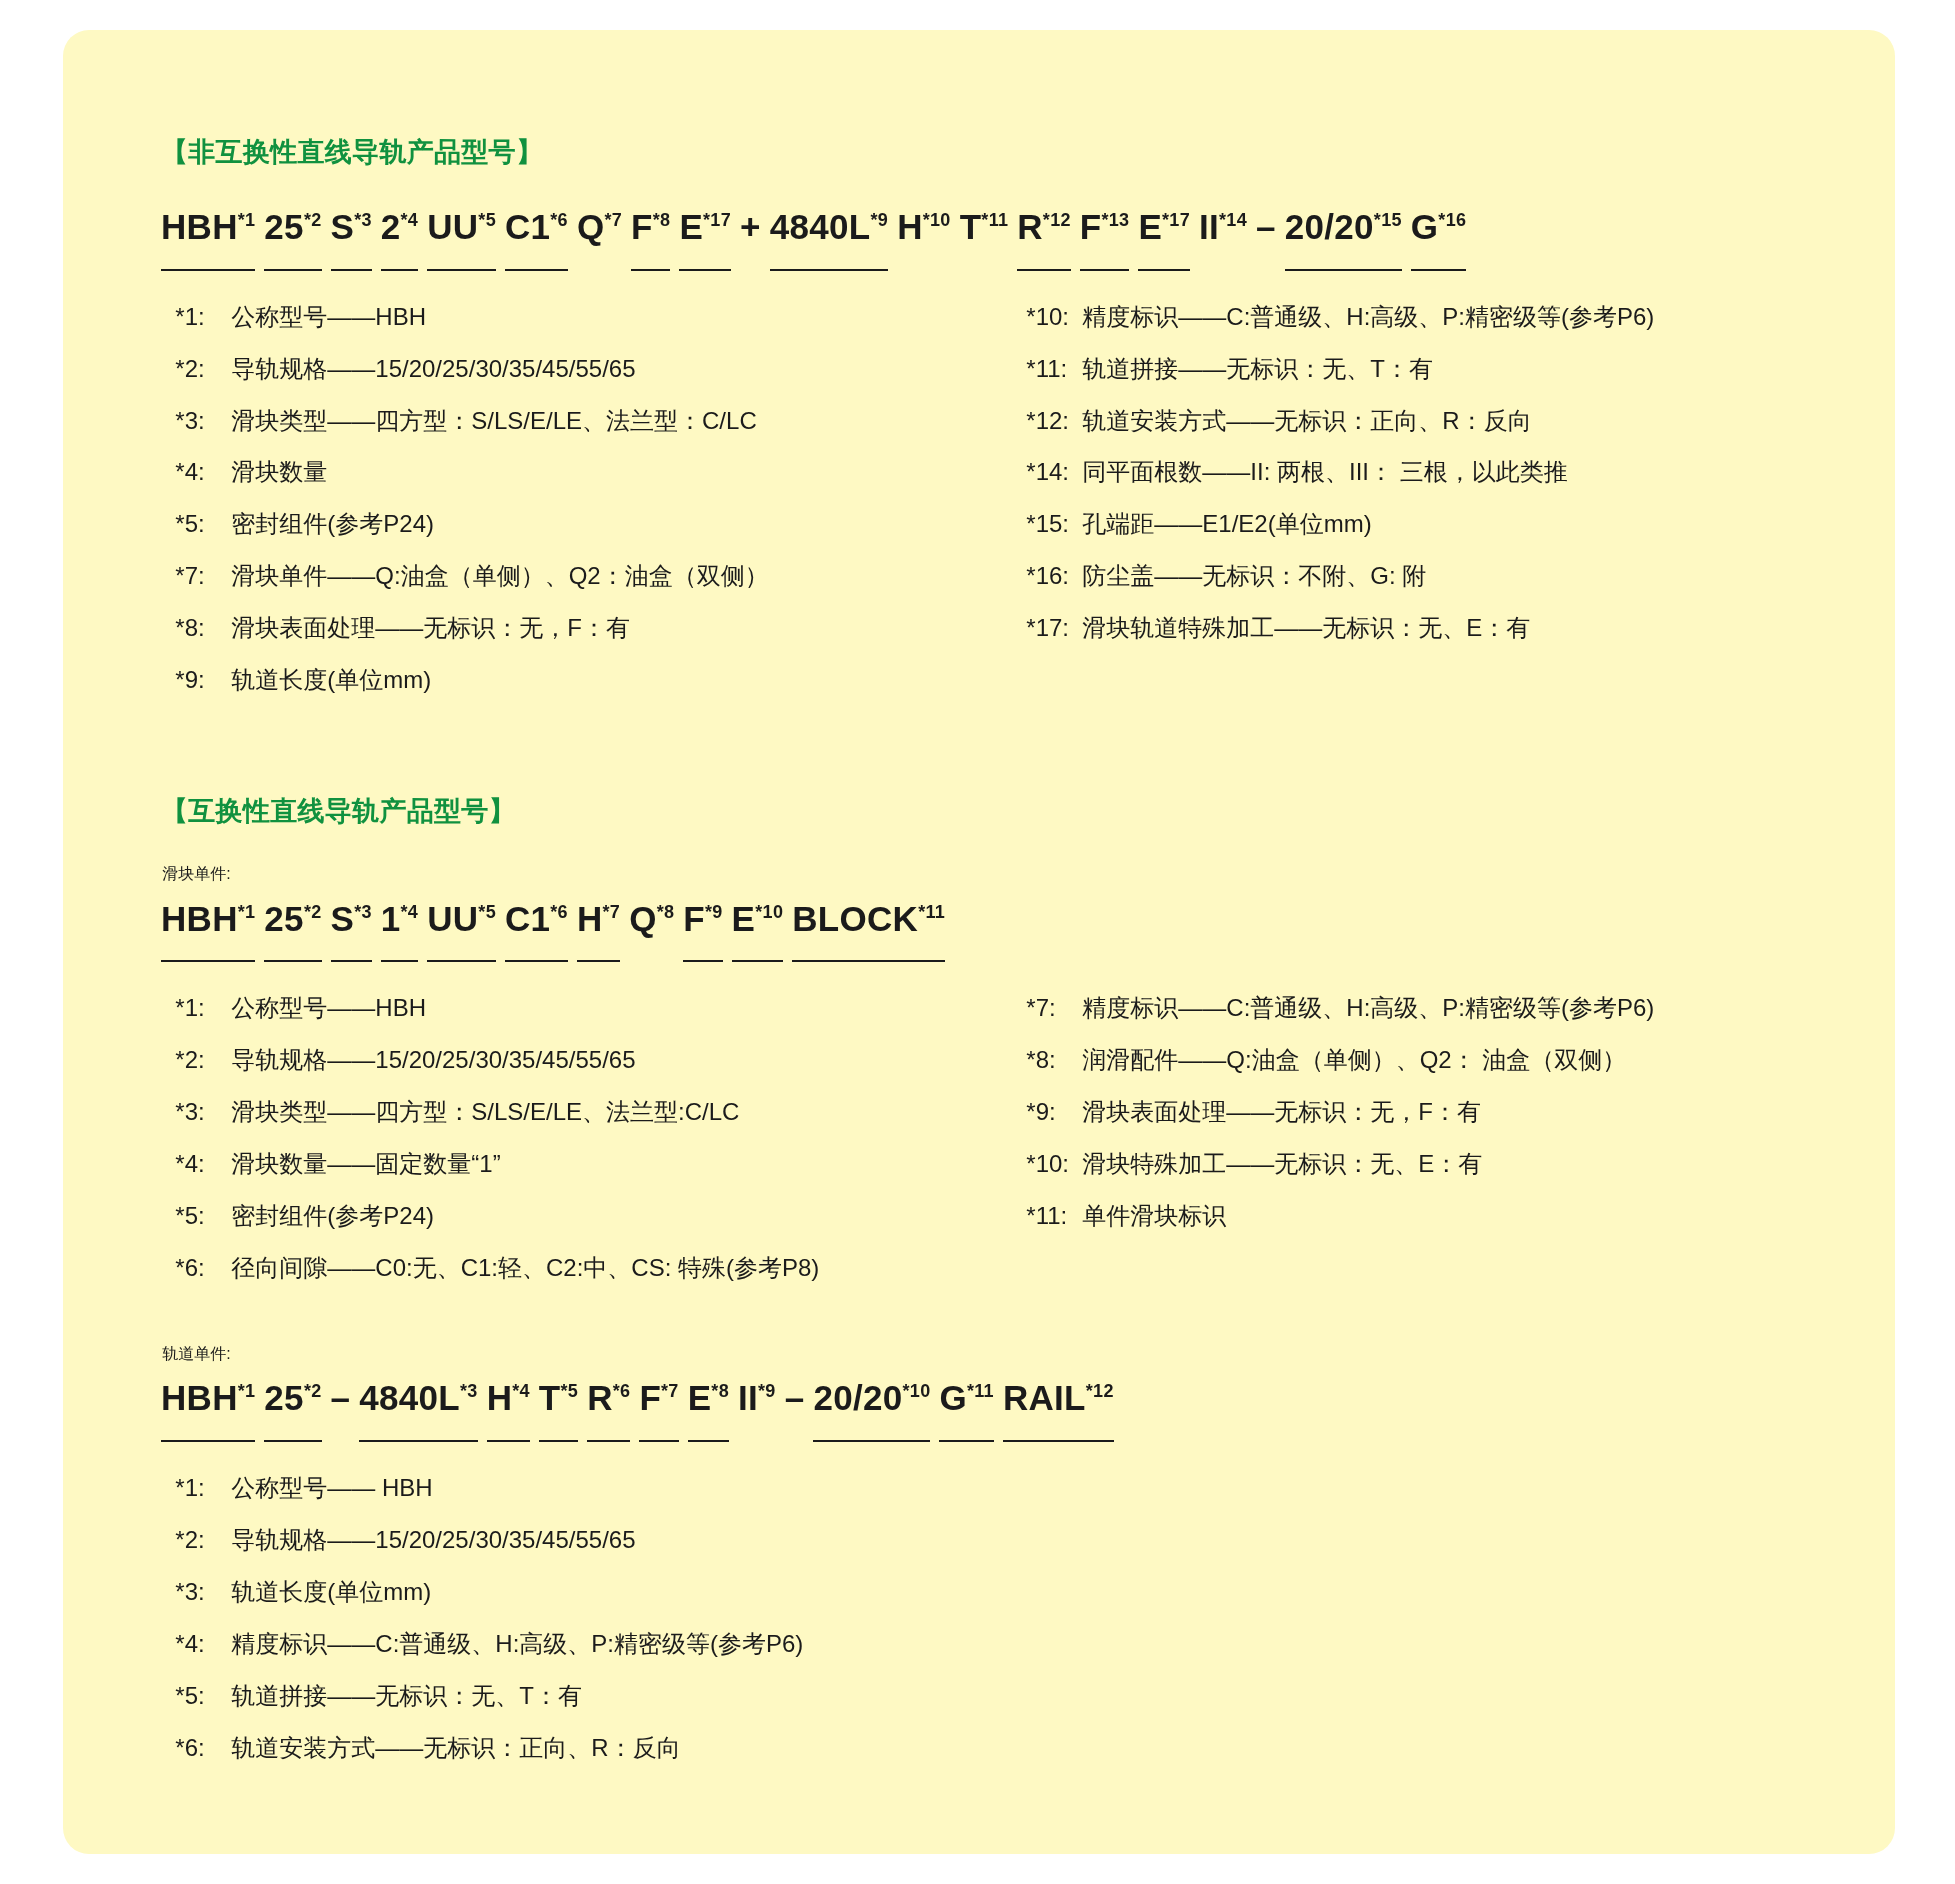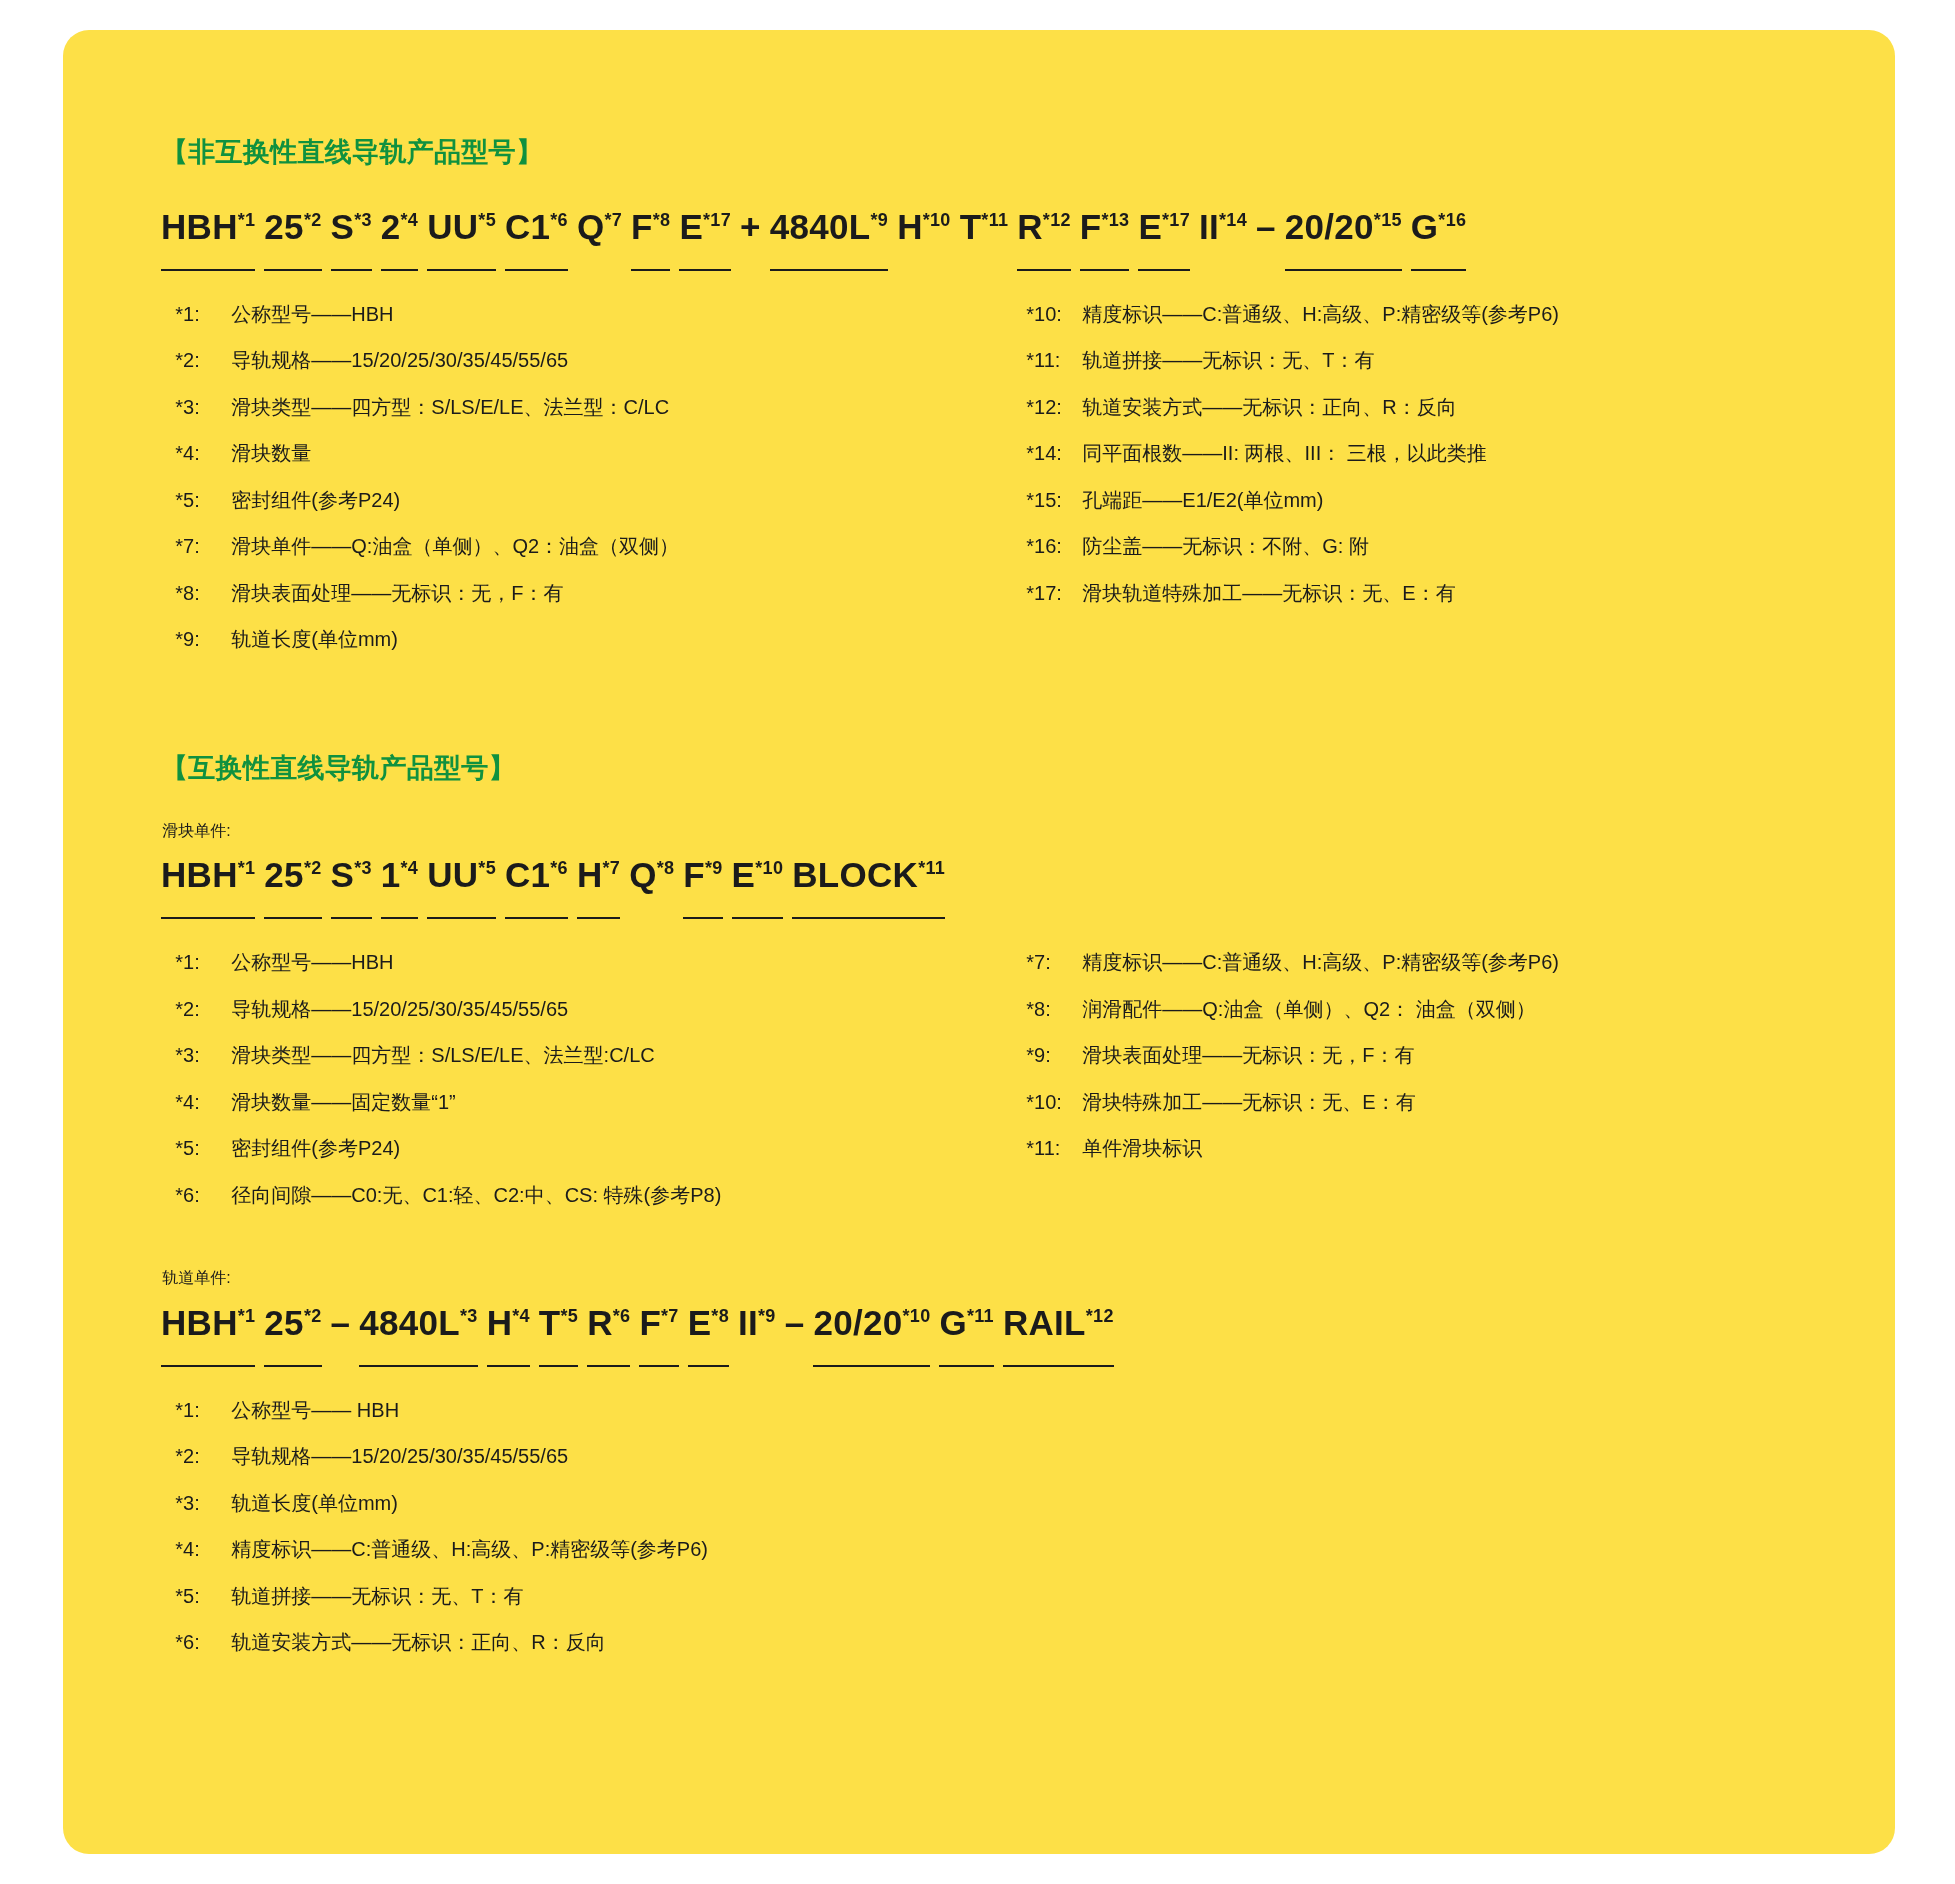--- a/index.html
+++ b/index.html
@@ -12,21 +12,21 @@
     width: 1955px;
     height: 1884px;
     overflow: hidden;
   }
   .page {
     position: absolute;
     left: 63px;
     top: 30px;
     width: 1832px;
     height: 1824px;
-    background: #fde047;
+    background: #fef9c3;
     border-radius: 26px;
   }
   .content {
     position: absolute;
     left: 98px;
     top: 104px;
     right: 78px;
   }
 
   
@@ -70,21 +70,21 @@
   .notes {
     display: flex;
     gap: 0px;
   }
   .notes .col {
     flex: 0 0 auto;
   }
   .notes .col.left { width: 834px; padding-left: 14.3px;}
   .notes .col.right { width: 834px; padding-left: 17px;}
   .note {
-    font-size: 20px;
+    font-size: 24px;
     color: #1b1b1b;
     line-height: 1.35;
     margin-bottom: 19.5px;
     white-space: nowrap;
   }
   .note .idx {
     display: inline-block;
     min-width: 56px;
   }
 

